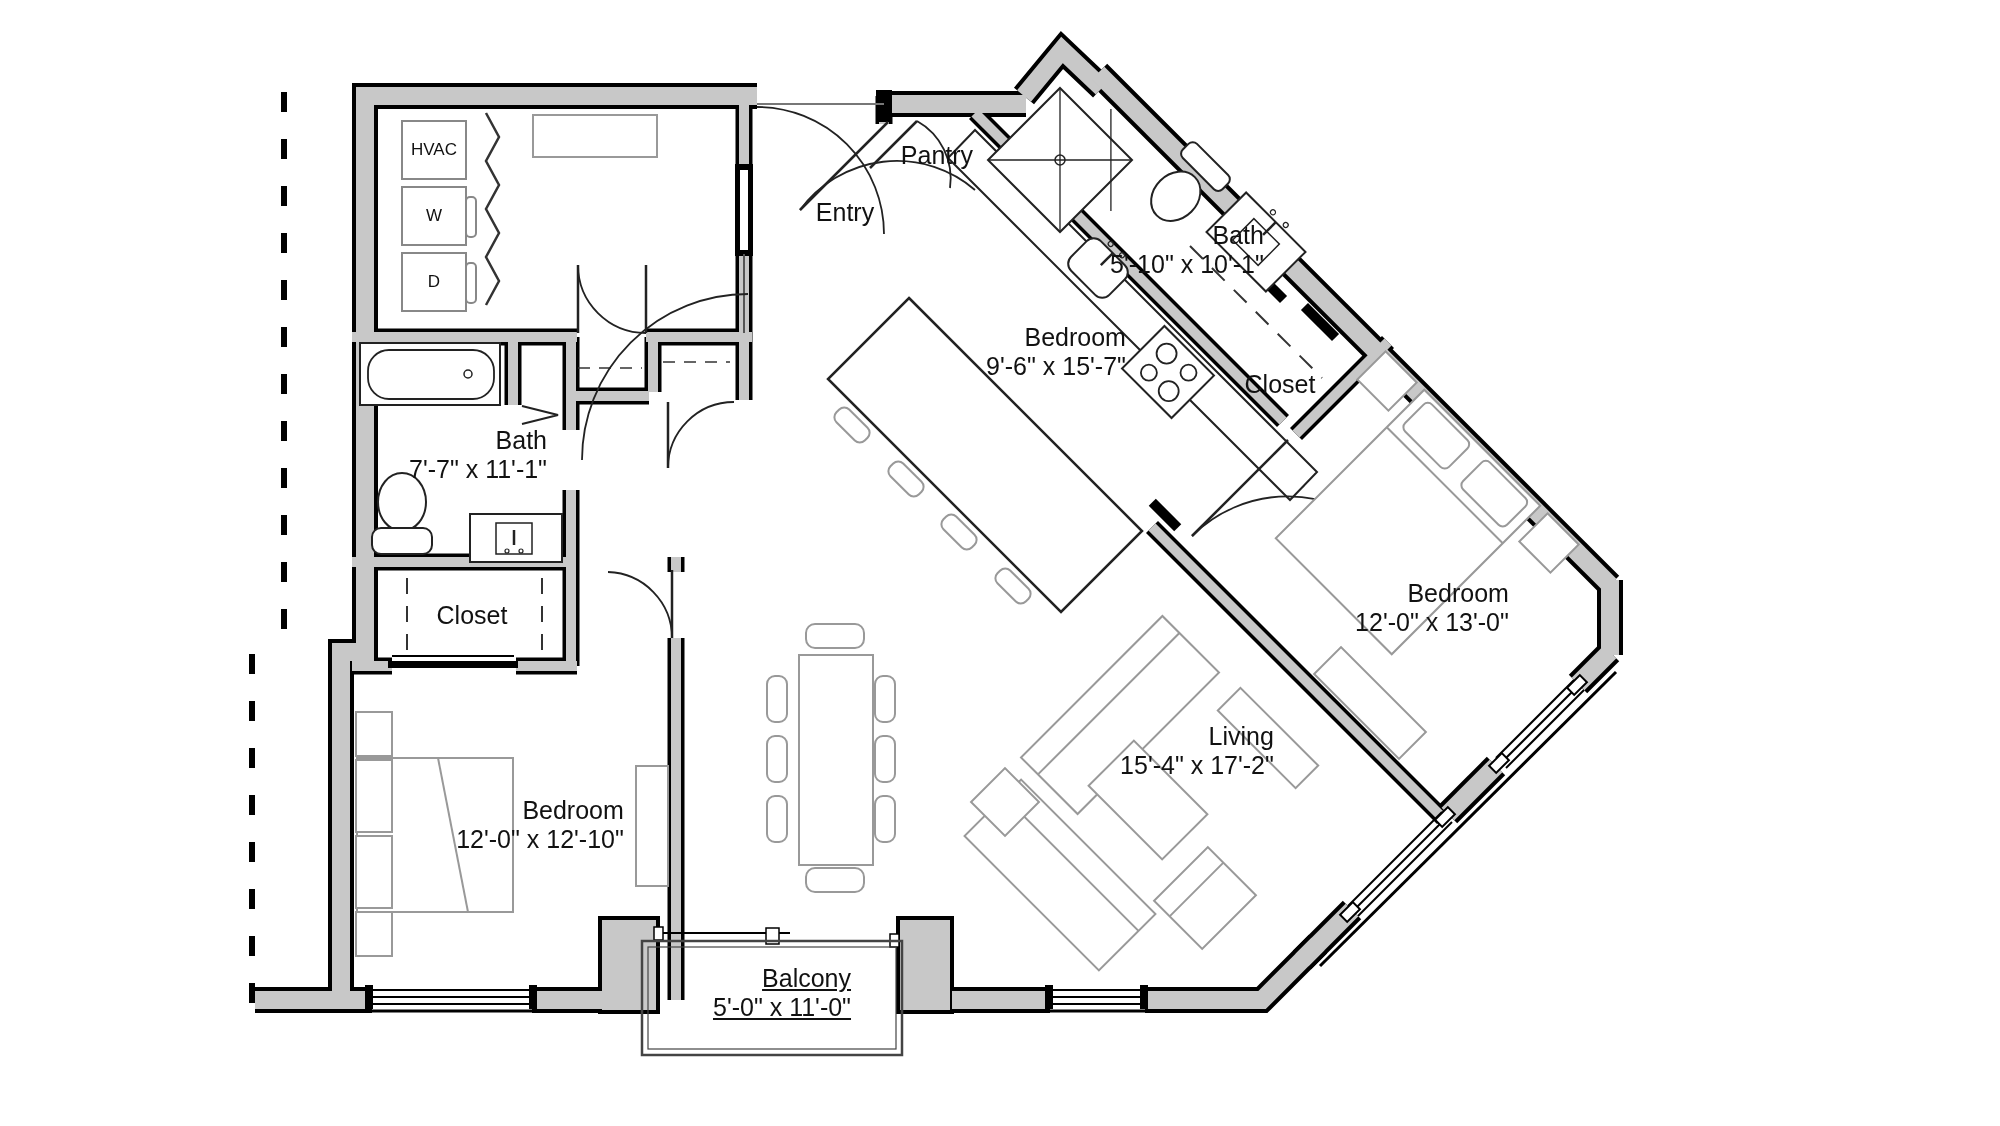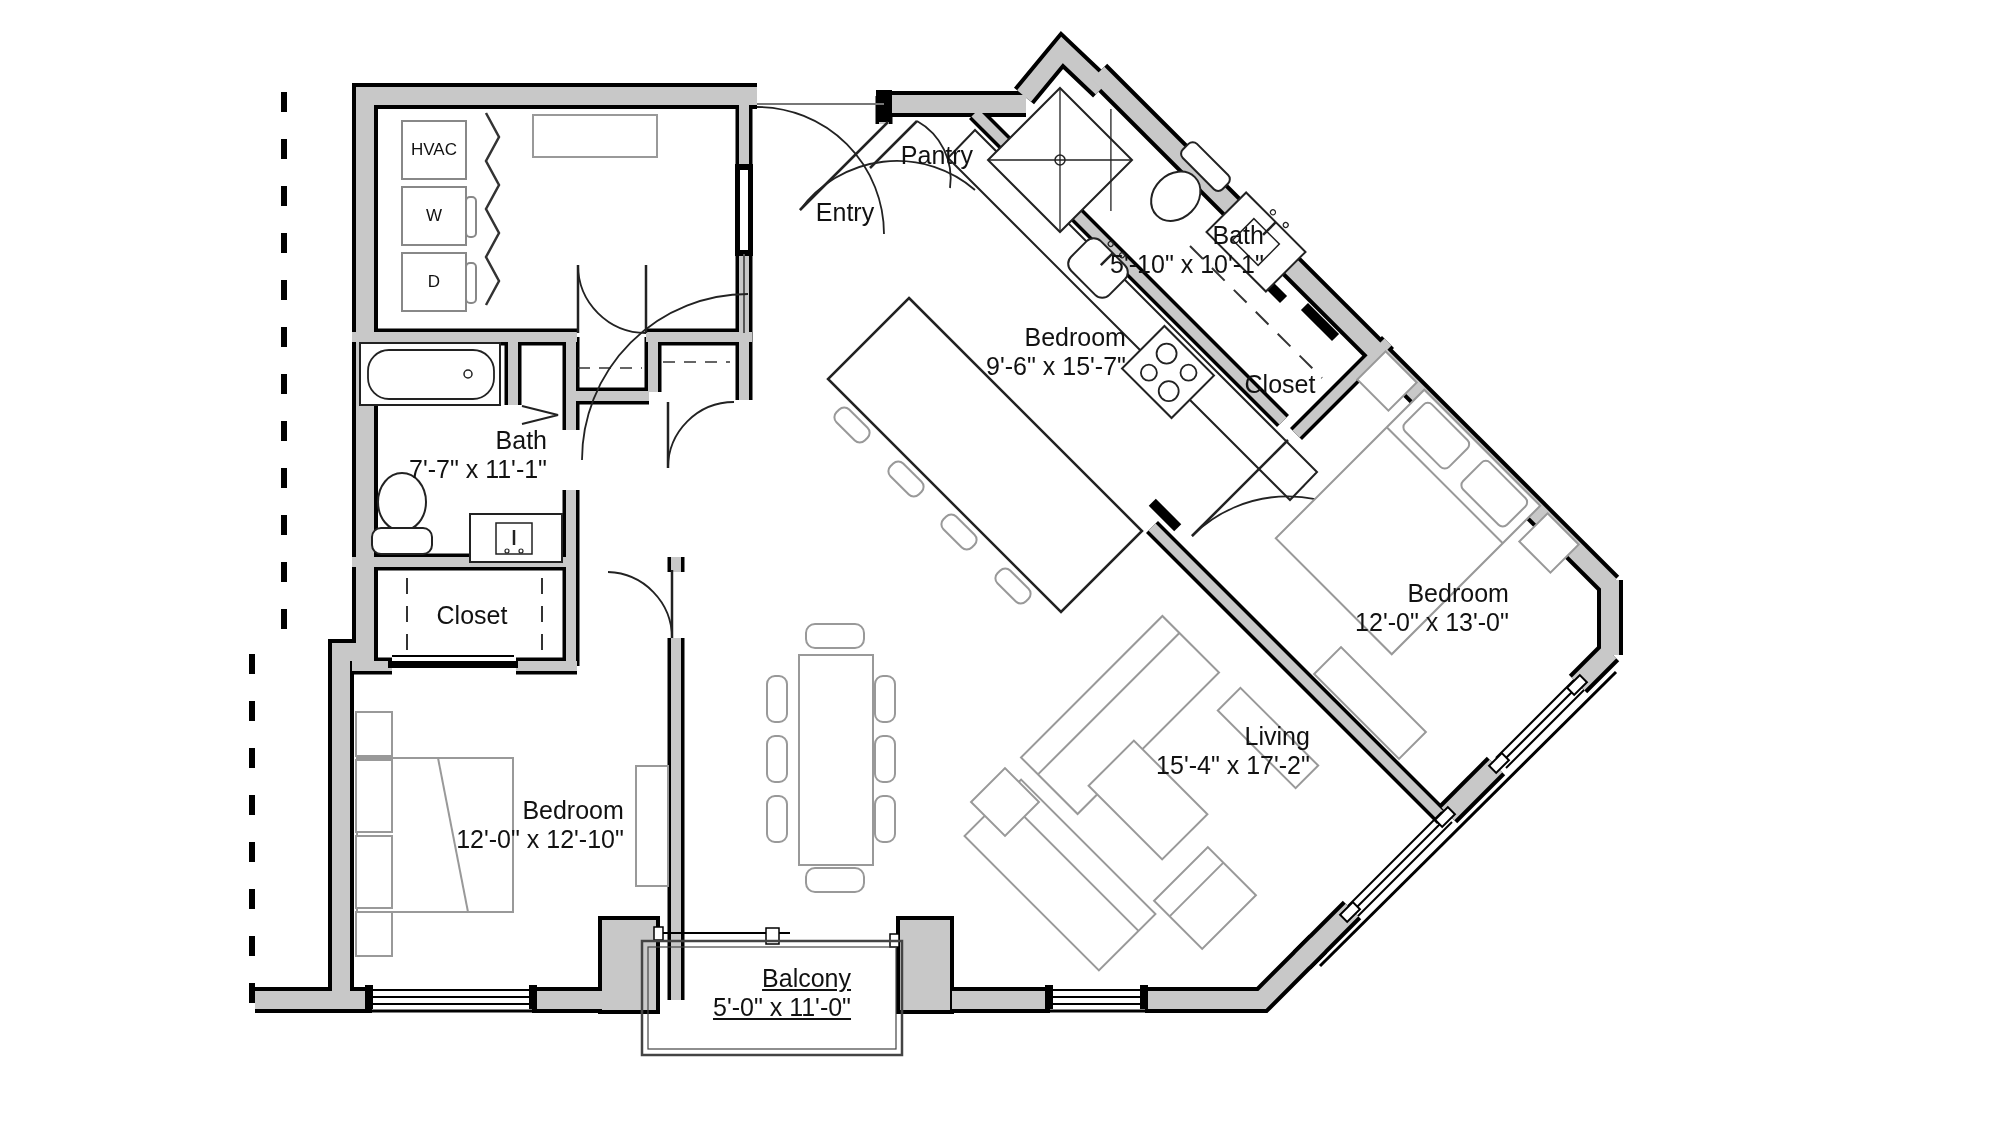--- a/index.html
+++ b/index.html
@@ -365,19 +365,19 @@
 <div id="labels">
       <div class="room-label" style="left: 820px; top: 212px; margin-left: 25px;"><span>Entry</span></div>
       <div class="room-label" style="left: 937px; top: 155px;"><span>Pantry</span></div>
       <div class="room-label" style="left: 1187px; top: 250px;"><span>Bath</span><span class="room-dims">5'-10" x 10'-1"</span></div>
       <div class="room-label" style="left: 1056px; top: 352px;"><span>Bedroom</span><span class="room-dims">9'-6" x 15'-7"</span></div>
       <div class="room-label" style="left: 1280px; top: 384px;"><span>Closet</span></div>
       <div class="room-label" style="left: 1432px; top: 608px;"><span>Bedroom</span><span class="room-dims">12'-0" x 13'-0"</span></div>
       <div class="room-label" style="left: 478px; top: 455px;"><span>Bath</span><span class="room-dims">7'-7" x 11'-1"</span></div>
       <div class="room-label" style="left: 472px; top: 615px;"><span>Closet</span></div>
       <div class="room-label" style="left: 540px; top: 825px;"><span>Bedroom</span><span class="room-dims">12'-0" x 12'-10"</span></div>
-      <div class="room-label" style="left: 1197px; top: 751px; margin-left: 36px;"><span>Living</span><span class="room-dims">15'-4" x 17'-2"</span></div>
+      <div class="room-label" style="left: 1197px; top: 751px;"><span>Living</span><span class="room-dims">15'-4" x 17'-2"</span></div>
       <div class="room-label" style="left: 782px; top: 993px; text-decoration: underline;"><span>Balcony</span><span class="room-dims">5'-0" x 11'-0"</span></div>
       <div class="appliance-label" style="left: 434px; top: 150px;">HVAC</div>
       <div class="appliance-label" style="left: 434px; top: 216px;">W</div>
       <div class="appliance-label" style="left: 434px; top: 282px;">D</div>
     </div>
 </div>
 
 </body></html>

